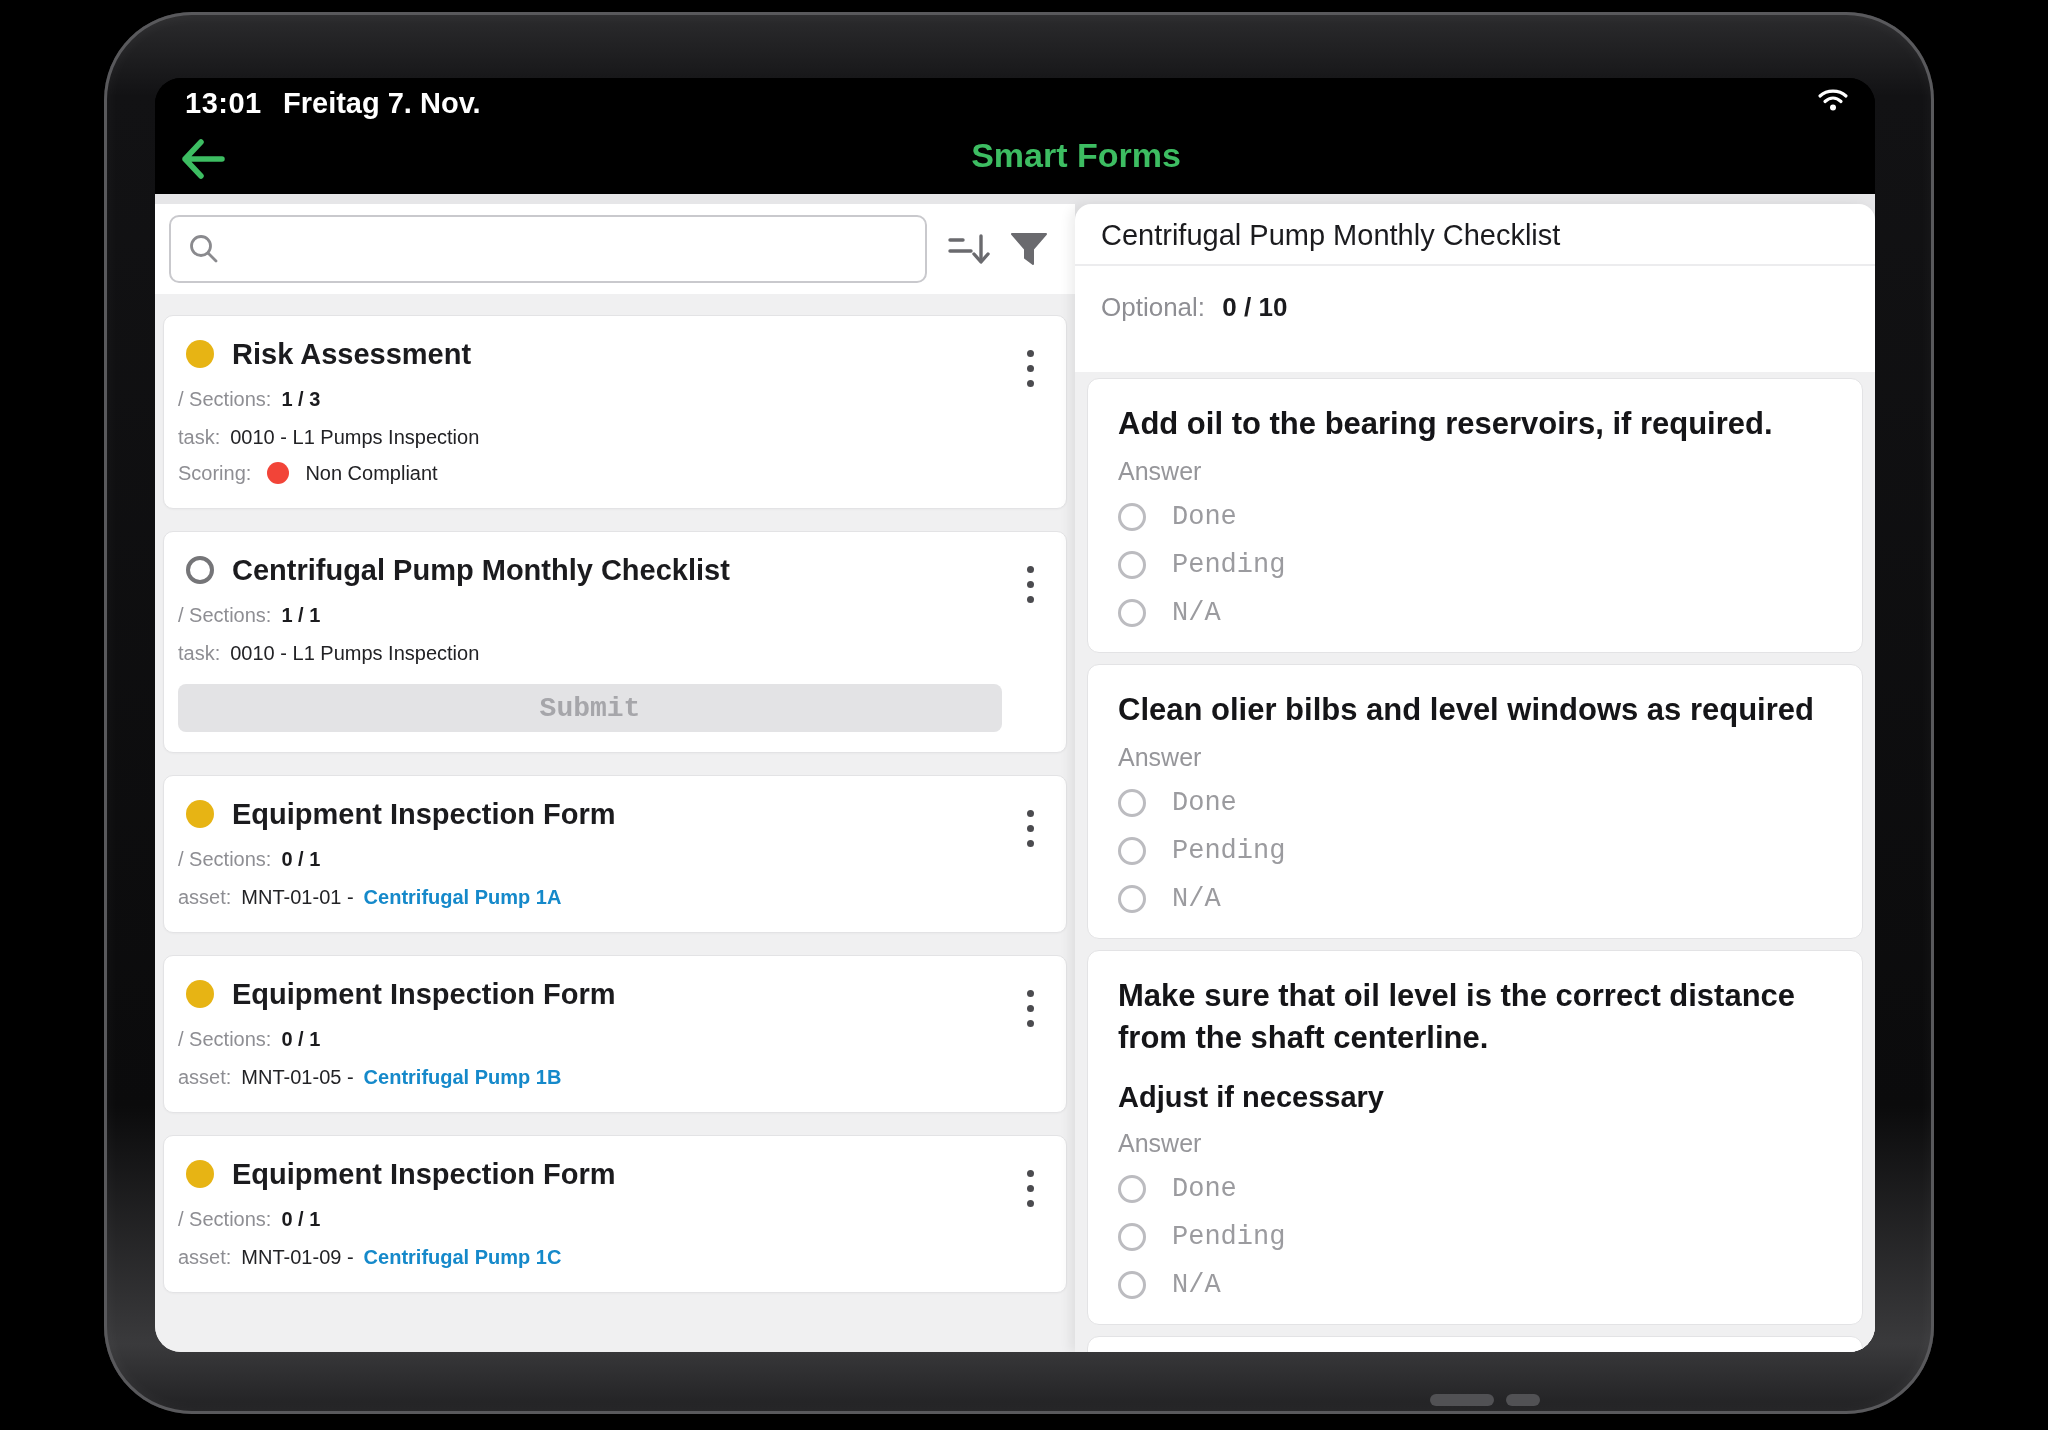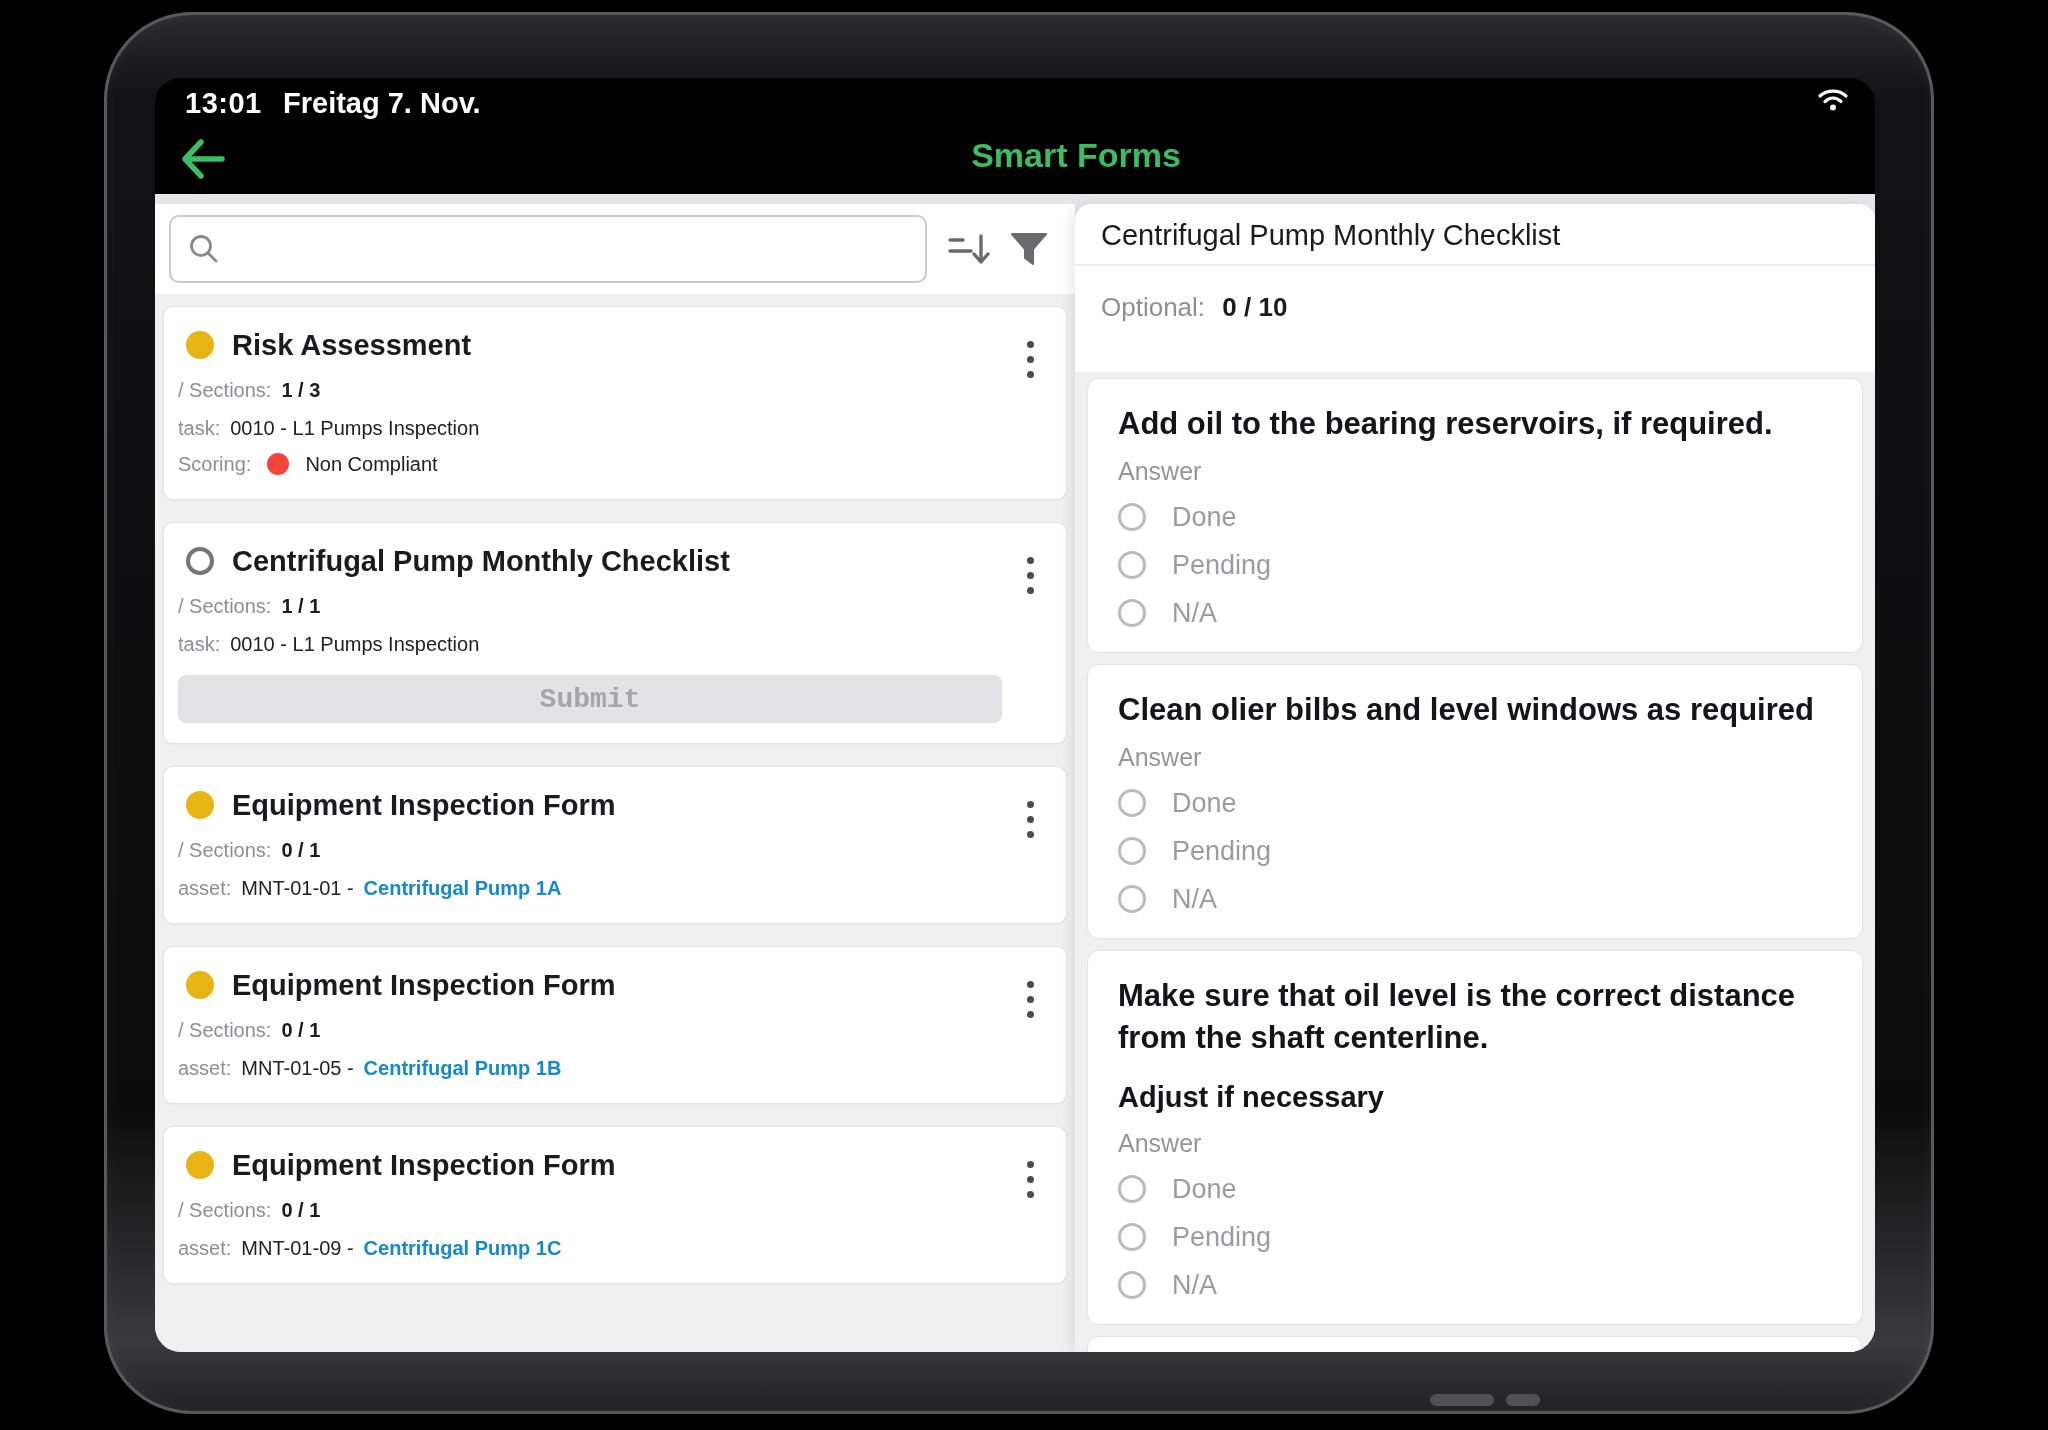--- a/index.html
+++ b/index.html
@@ -43,21 +43,21 @@
   
   .left-panel{position:absolute;left:0;top:0;bottom:0;width:920px;}
   .search-row{position:absolute;top:10px;left:0;right:0;height:90px;background:#fff;display:flex;align-items:center;}
   .search-box{margin-left:14px;width:758px;height:68px;border:2px solid #c9c9cd;border-radius:10px;background:#fff;display:flex;align-items:center;}
   .search-box svg{margin-left:16px;flex:none;}
   .search-input{flex:1;border:none;outline:none;background:transparent;font-size:28px;height:60px;margin:0 14px;font-family:"Liberation Sans",sans-serif;color:var(--ink);}
   .icon-btn{flex:none;display:flex;align-items:center;justify-content:center;width:56px;height:56px;cursor:pointer;}
   .icon-btn.sort{margin-left:14px;}
   .icon-btn.filter{margin-left:4px;}
 
-  .cards{position:absolute;top:100px;left:0;right:0;bottom:0;background:var(--page-bg);padding:12px 8px 0;overflow:hidden;}
+  .cards{position:absolute;top:100px;left:0;right:0;bottom:0;background:var(--page-bg);padding:21px 8px 0;overflow:hidden;}
   .card{position:relative;background:#fff;border:1px solid var(--card-border);border-radius:10px;margin-bottom:22px;padding:20px 64px 20px 14px;box-shadow:0 1px 2px rgba(0,0,0,.03);}
   .card-title-row{display:flex;align-items:center;min-height:36px;}
   .bullet{flex:none;width:28px;height:28px;border-radius:50%;background:var(--yellow);margin:0 18px 0 8px;}
   .bullet.outline{background:transparent;border:4px solid #757578;}
   .card-title{font-size:29px;font-weight:700;color:var(--ink);}
   .kebab{position:absolute;right:18px;top:24px;width:36px;height:56px;display:flex;flex-direction:column;align-items:center;justify-content:center;cursor:pointer;}
   .kebab i{width:7px;height:7px;border-radius:50%;background:#4b4b4f;margin:4px 0;}
   .meta-row{display:flex;align-items:center;margin-top:12px;font-size:20px;color:var(--gray-label);line-height:30px;white-space:nowrap;}
   .meta-row + .meta-row{margin-top:8px;}
   .v-bold{color:var(--ink);font-weight:700;margin-left:10px;}
@@ -71,21 +71,21 @@
   .right-sheet{position:absolute;left:920px;top:10px;right:0;bottom:0;background:#fff;border-radius:16px 16px 0 0;box-shadow:-5px 0 12px rgba(0,0,0,.07);}
   .sheet-title{height:62px;line-height:62px;padding:0 26px;font-size:29px;color:var(--ink);border-bottom:2px solid #ececee;white-space:nowrap;overflow:hidden;}
   .sheet-sub{padding:16px 26px 18px;}
   .sheet-sub .line1{font-size:28px;color:var(--ink);line-height:32px;}
   .sheet-sub .line2{margin-top:10px;font-size:26px;color:var(--gray-label);line-height:30px;}
   .q-area{position:absolute;top:168px;left:0;right:0;bottom:0;background:var(--page-bg);padding:6px 12px 0;overflow:hidden;}
   .q-card{background:#fff;border:1px solid var(--card-border);border-radius:12px;padding:24px 30px 22px;margin-bottom:11px;}
   .q-title{font-size:31px;font-weight:700;color:#151518;line-height:42px;}
   .q-subtitle{font-size:29px;font-weight:700;color:#151518;margin-top:18px;line-height:40px;}
   .answer-label{margin-top:12px;font-size:25px;color:#96969a;line-height:29px;}
-  .radio-row{display:flex;align-items:center;margin-top:14px;height:34px;cursor:pointer;}
+  .radio-row{display:flex;align-items:center;margin-top:14px;height:34px;cursor:pointer;font-family:Liberation Mono, monospace;}
   .radio-circle{flex:none;width:28px;height:28px;border:3px solid #bcbcc0;border-radius:50%;margin-right:26px;background:#fff;}
   .radio-label{font-size:27px;color:var(--radio-gray);}
   .q-card.partial{height:60px;border-radius:12px 12px 0 0;margin-bottom:0;padding:16px 30px 0;overflow:hidden;}
 </style>
 </head>
 <body>
 
 <div class="stage">
   <div class="tablet">
     <div class="frame-tab t1"></div>

